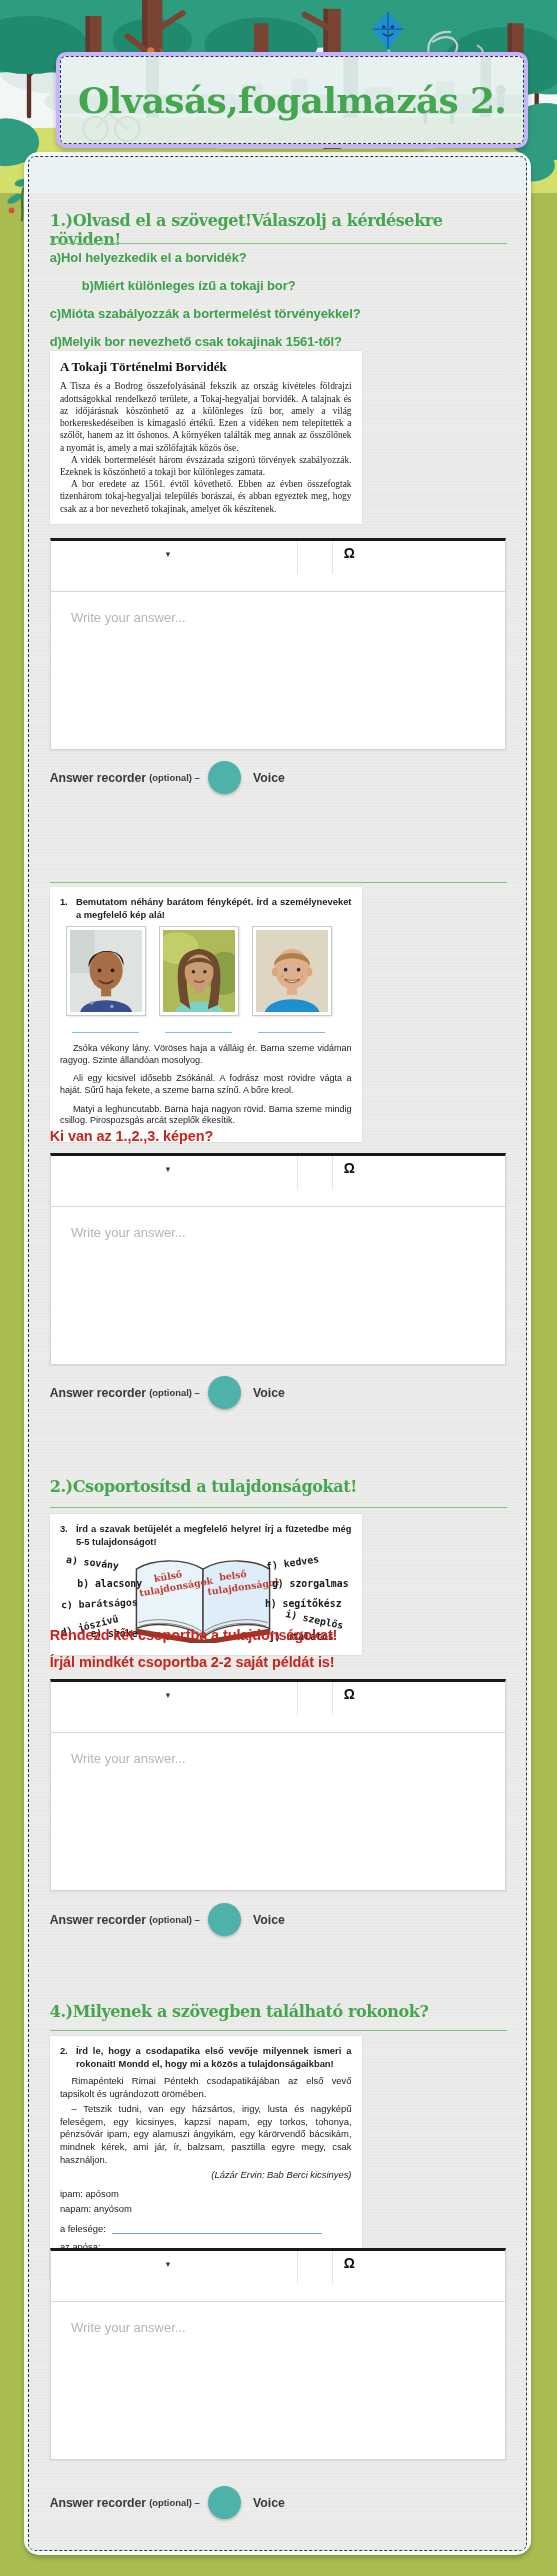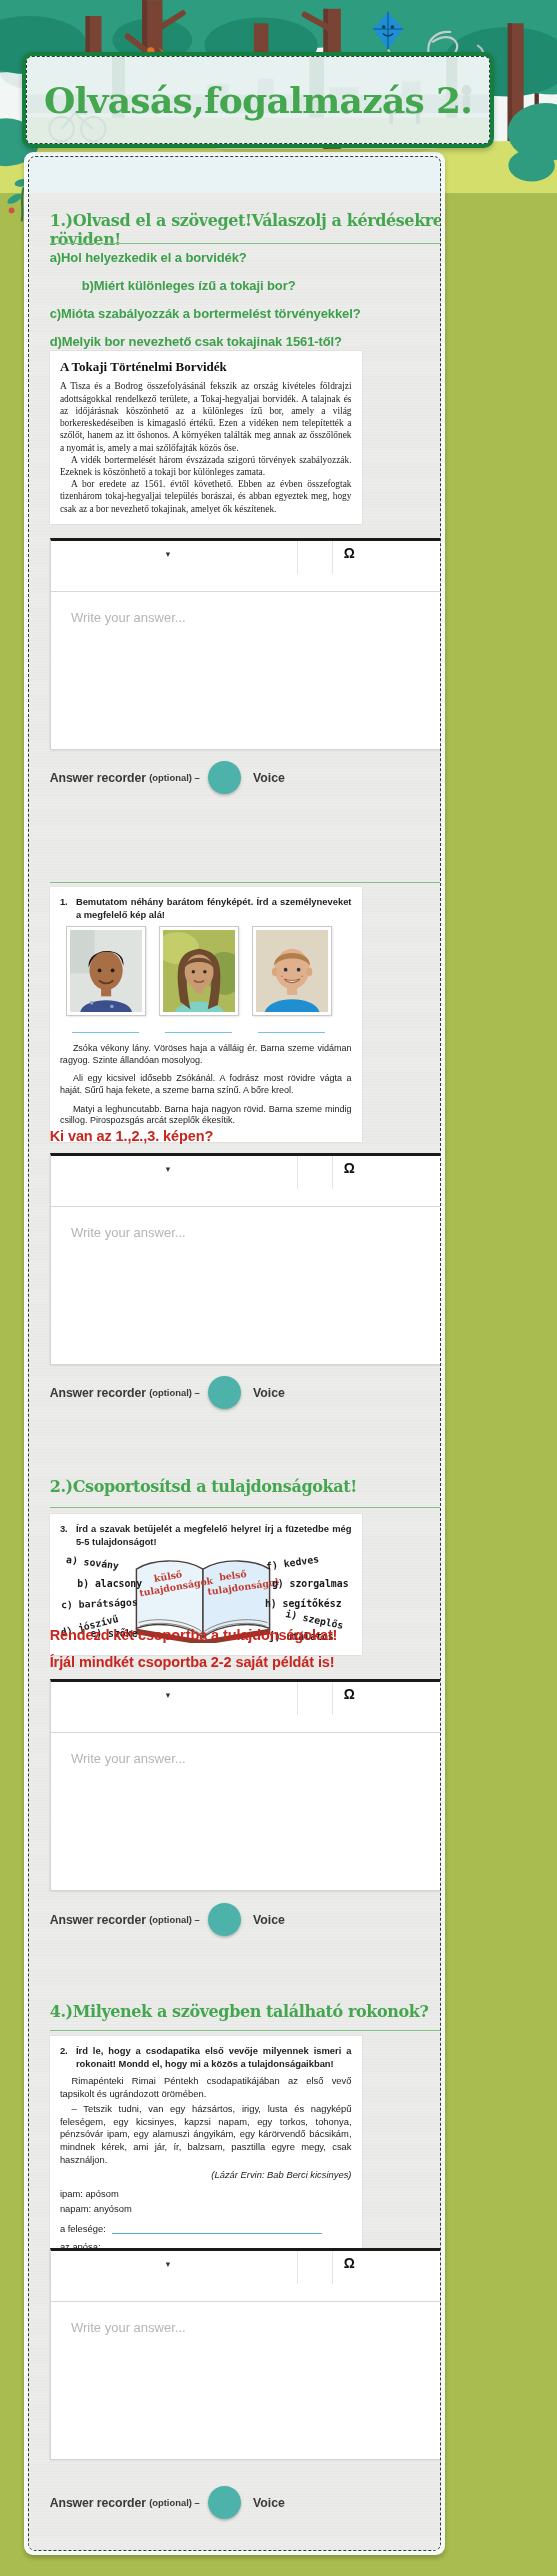--- a/index.html
+++ b/index.html
@@ -1,31 +1,31 @@
 <!DOCTYPE html>
 <html style="font-size:11.6px"><head>
 <meta charset="utf-8">
 <style>
   html,body{margin:0;padding:0;}
   body{width:557px;font-family:"Liberation Sans",sans-serif;}
   .page{position:relative;width:557px;height:2576px;background:#a9bc4f;overflow:hidden;}
   .header-art{position:absolute;top:0;left:0;z-index:1;}
 
   
-  .title-card{position:absolute;left:22px;top:52px;width:472px;height:96px;background:#15803d;
+  .title-card{position:absolute;left:56px;top:52px;width:472px;height:96px;background:#c4b5fd;
     border-radius:10.2px;padding:4.4px;box-shadow:0 2.2px 5.1px rgba(0,0,0,.22);z-index:3;box-sizing:border-box;}
   .title-inner{position:relative;width:100%;height:100%;border:1.5px dashed #2c3b3a;border-radius:5.8px;
     background:#e7f2f0;overflow:hidden;box-sizing:border-box;}
   .title-inner svg{position:absolute;inset:0;opacity:.55;}
   .title-inner h1{position:relative;margin:0;height:100%;display:flex;align-items:center;justify-content:center;
     font-family:"DejaVu Serif",serif;font-weight:bold;font-size:36px;color:#44a64e;letter-spacing:-0.7px;}
 
   
-  .main-card{position:absolute;left:24px;top:152px;width:421px;height:2403px;background:#f6fbfa;
-    border-radius:9px;padding:4.4px;box-shadow:0 2.2px 5.8px rgba(0,0,0,.22);z-index:2;box-sizing:border-box;}
+  .main-card{position:absolute;left:24px;top:152px;width:507px;height:2403px;background:#f6fbfa;
+    border-radius:15px;padding:4.4px;box-shadow:0 2.2px 5.8px rgba(0,0,0,.22);z-index:2;box-sizing:border-box;}
   .main-inner{position:relative;width:100%;height:100%;border:1.5px dashed #2c3b3a;border-radius:7.3px;
     background:#e9f3f5;overflow:hidden;box-sizing:border-box;}
   .paper{position:absolute;left:0;right:0;top:36px;bottom:0;background:#ececea;
     background-image:repeating-linear-gradient(0deg,rgba(0,0,0,.015) 0 1.5px,rgba(255,255,255,.02) 1.5px 2.9px);}
 
   .abs{position:absolute;left:20.3px;}
   h2.sec{margin:0;width:457px;font-family:"DejaVu Serif",serif;font-weight:bold;font-size:16px;
     color:#44a64e;letter-spacing:-0.4px;}
   .green-hr{width:457px;border:none;border-top:0.7px solid #82c185;margin:0;}
   .gq{margin:0;font-size:13px;font-weight:bold;color:#3ca04a;letter-spacing:-0.1px;}

